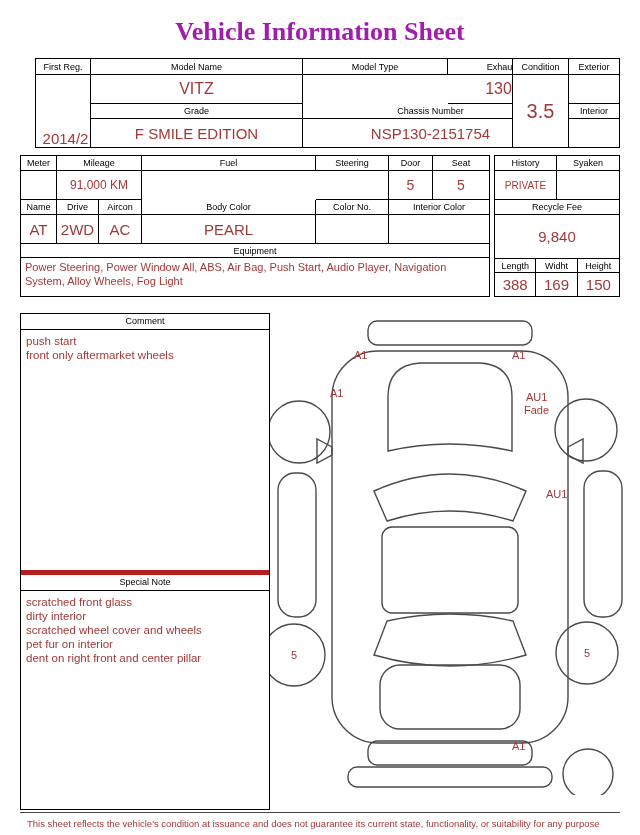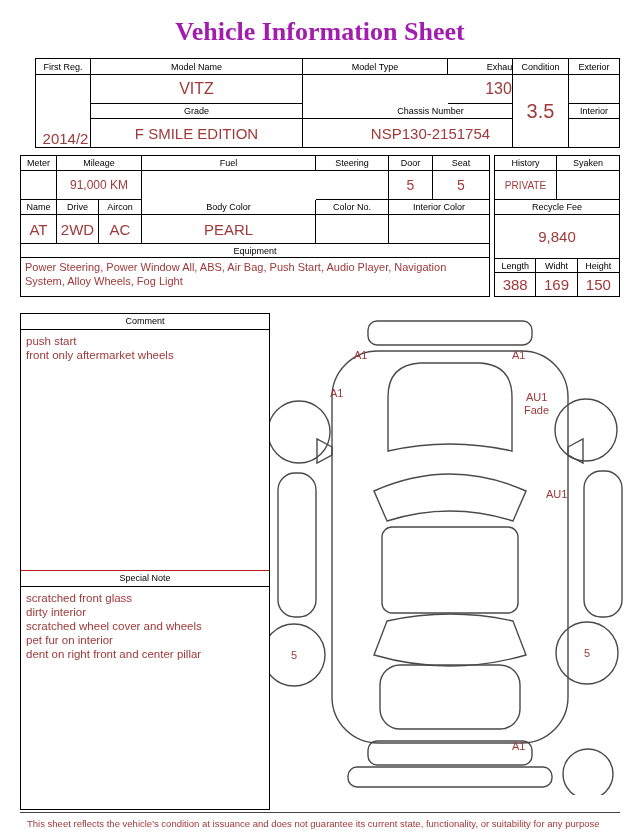--- a/index.html
+++ b/index.html
@@ -31,21 +31,21 @@
   #t2r { left:494px; top:155px; width:126px; height:142px;
          grid-template-columns:repeat(6,1fr);
          grid-template-rows:15px 29px 15px 44px 14px 1fr; }
   .firstreg-val { flex-direction: row; align-items: flex-end; justify-content: center;
          padding-left: 5px; line-height: 1.1; }
   .equip-val { align-items: flex-start; justify-content: flex-start; text-align: left;
          padding: 2px 4px; line-height: 1.3; }
   #comment-box { position:absolute; left:20px; top:313px; width:250px; height:497px;
          border:1px solid #000; display:flex; flex-direction:column; background:#fff; }
   .box-hdr { font-size:9px; text-align:center; padding:2px 0 3px; border-bottom:1px solid #000; color:#000; }
-  .bt { border-top:1px solid #b91c1c; }
+  .bt { border-top:5px solid #b91c1c; }
   .freetext { padding:4px 5px; color:var(--red); font-size:11.5px; line-height:1.22; }
   #comment-area { height:240px; }
   #note-area { flex:1; }
   #diagram { position:absolute; left:270px; top:315px; width:360px; height:480px; }
   #diagram svg { width:100%; height:100%; display:block; }
   .footer-rule { position:absolute; left:20px; top:812px; width:600px; border-top:1px solid #444; }
   .footer { position:absolute; left:27px; top:818px; width:596px; font-size:9.5px; color:var(--red); }
 </style>
 </head>
 <body>

